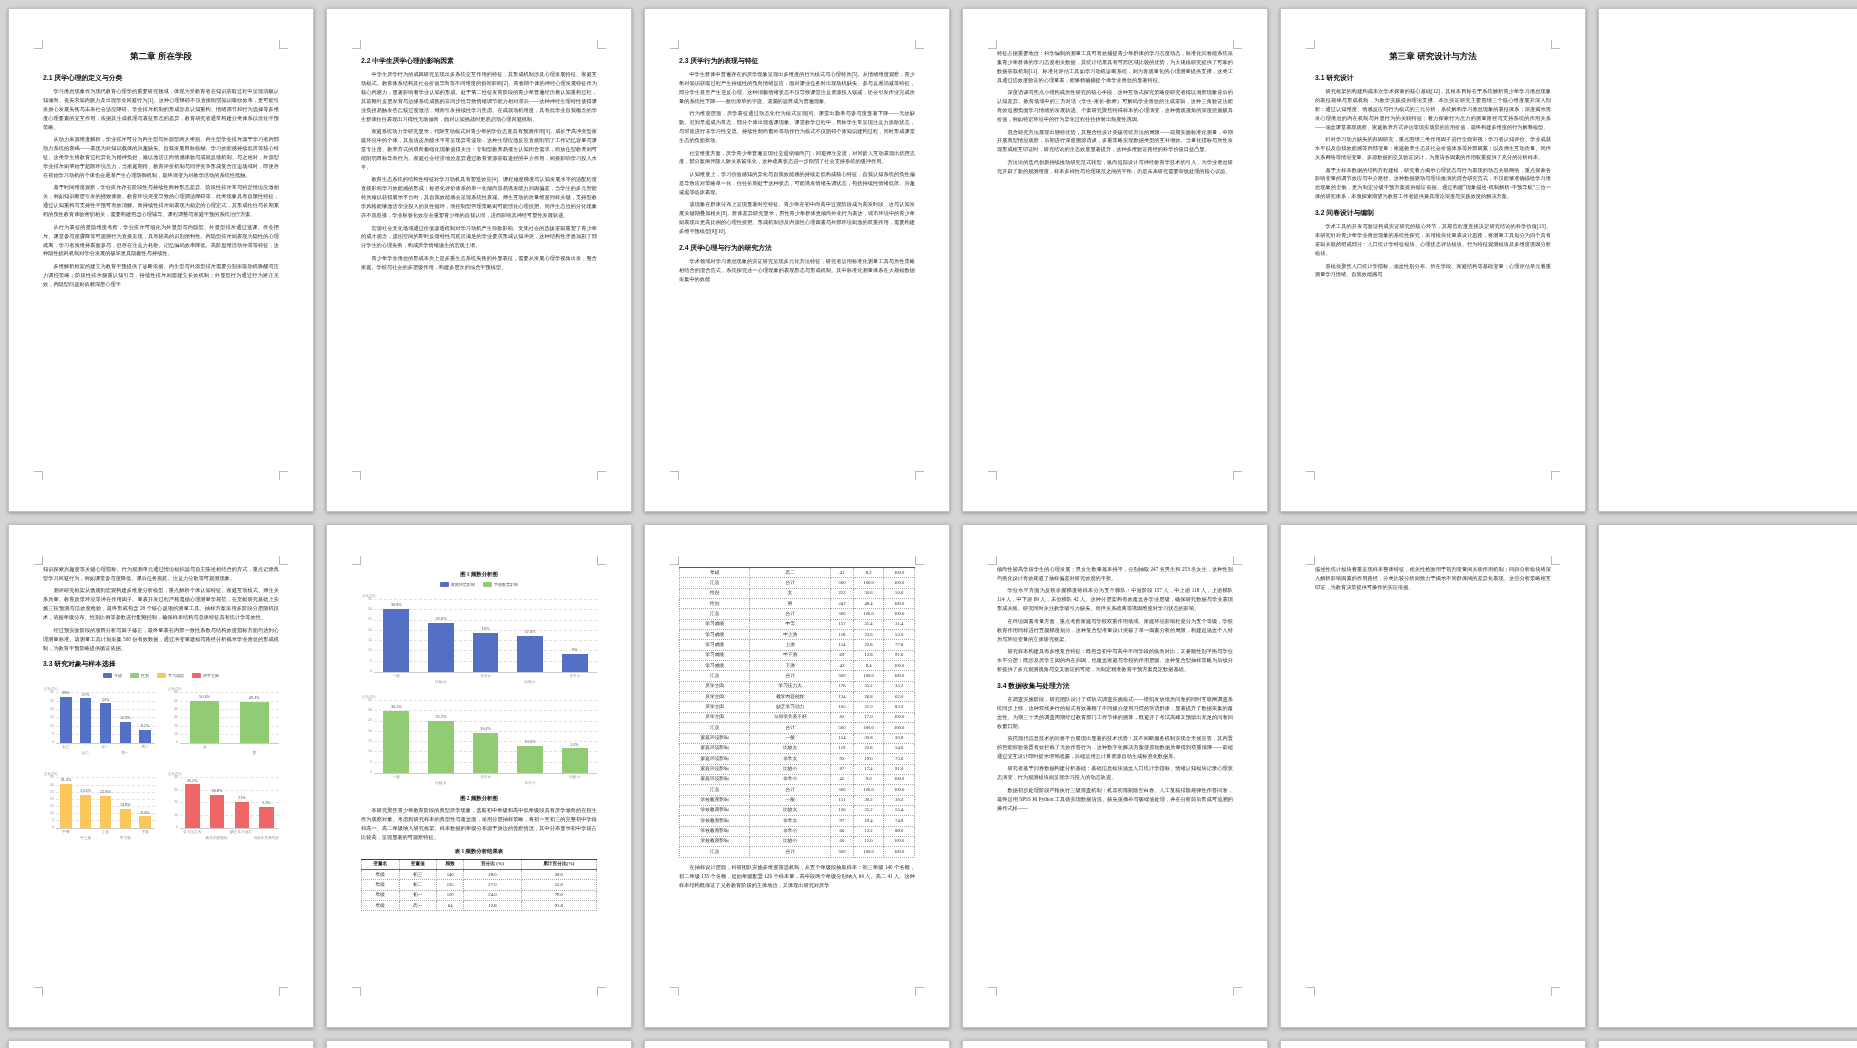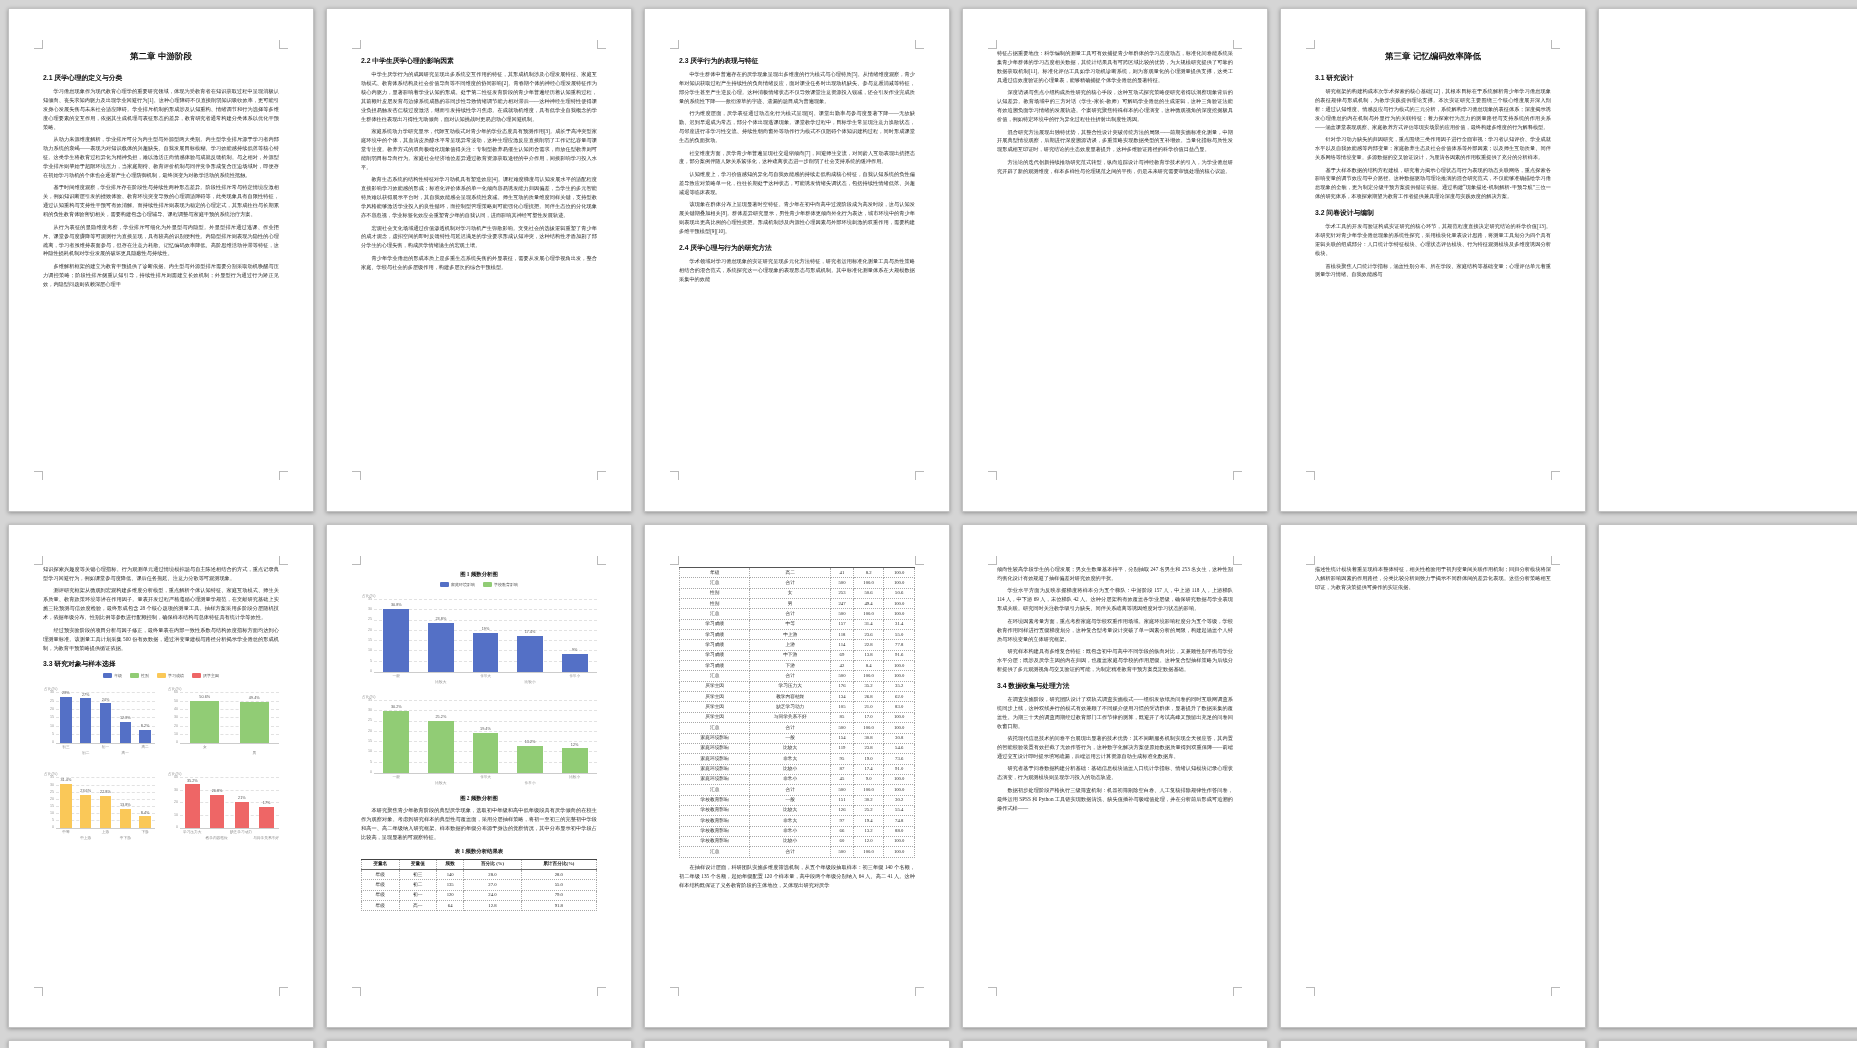--- a/index.html
+++ b/index.html
@@ -44,21 +44,21 @@
 </head>
 <body>
 
 <div id="canvas" style="background: rgb(213, 213, 213);">
     <div class="page" style="left: 8px; top: 8px;">
       <div class="cm tl"></div>
       <div class="cm tr"></div>
       <div class="cm bl"></div>
       <div class="cm br"></div>
       <div class="inner">
-        <div class="chapter">第二章 中游阶段</div>
+        <div class="chapter">第二章 所在学段</div>
         <div class="h2">2.1 厌学心理的定义与分类</div>
         <div class="para">学习倦怠现象作为现代教育心理学的重要研究领域，体现为受教育者在知识获取过程中呈现消极认知倾向、丧失求知内驱力及出现学业回避行为[1]。这种心理障碍不仅直接削弱知识吸收效率，更可能引发身心发展失衡与未来社会适应障碍。学业排斥机制的形成涉及认知重构、情绪调节和行为选择等多维度心理要素的交互作用，依据其生成机理与表征形态的差异，教育研究者通常构建分类体系以优化干预策略。</div>
         <div class="para">从动力来源维度解析，学业排斥可分为内生型与外源型两大类别。内生型学业排斥源于学习者内部动力系统的衰竭——表现为对知识载体的兴趣缺失、自我发展目标模糊、学习效能感持续低落等核心特征。这类学生将教育过程异化为精神负担，难以激活正向情感体验与成就反馈机制。与之相对，外源型学业排斥则肇始于超限环境压力，当家庭期待、教育评价机制与同伴竞争形成复合压迫场域时，即便存在初始学习动机的个体也会逐渐产生心理防御机制，最终演变为对教学活动的系统性抵触。</div>
         <div class="para">基于时间维度观察，学业排斥存在阶段性与持续性两种形态差异。阶段性排斥常与特定情境应激相关，例如知识断层引发的挫败体验、教育环境突变导致的心理调适障碍等，此类现象具有自限性特征，通过认知重构与支持性干预可有效消解。而持续性排斥则表现为稳定的心理定式，其形成往往与长期累积的负性教育体验密切相关，需要构建包含心理辅导、课程调整与家庭干预的系统治疗方案。</div>
         <div class="para">从行为表征的显隐维度考察，学业排斥可细化为外显型与内隐型。外显型排斥通过逃课、作业拒斥、课堂参与度骤降等可观测行为直接呈现，具有较高的识别便利性。内隐型排斥则表现为隐性的心理疏离，学习者虽维持表面参与，但存在注意力耗散、记忆编码效率降低、高阶思维活动停滞等特征，这种隐性损耗机制对学业发展的破坏更具隐蔽性与持续性。</div>
         <div class="para">多维解析框架的建立为教育干预提供了诊断依据。内生型与外源型排斥需要分别采取动机唤醒与压力调控策略；阶段性排斥侧重认知引导，持续性排斥则需建立长效机制；外显型行为通过行为矫正见效，内隐型问题则依赖深层心理干</div>
       </div>
     </div>
     <div class="page" style="left: 326px; top: 8px;">
       <div class="cm tl"></div>
@@ -101,21 +101,21 @@
         <div class="para">混合研究方法展现出独特优势，其整合性设计突破传统方法的局限——前期实施标准化测量，中期开展典型情境观察，后期进行深度溯源访谈，多重策略实现数据类型的互补增效。当量化指标与质性发现形成相互印证时，研究结论的生态效度显著提升，这种多维验证路径的科学价值日益凸显。</div>
         <div class="para">方法论的迭代创新持续推动研究范式转型，纵向追踪设计与神经教育学技术的引入，为学业倦怠研究开辟了新的观测维度，样本多样性与伦理规范之间的平衡，仍是未来研究需要审慎处理的核心议题。</div>
       </div>
     </div>
     <div class="page" style="left: 1280px; top: 8px;">
       <div class="cm tl"></div>
       <div class="cm tr"></div>
       <div class="cm bl"></div>
       <div class="cm br"></div>
       <div class="inner">
-        <div class="chapter">第三章 记忆编码效率降低</div>
+        <div class="chapter">第三章 研究设计与方法</div>
         <div class="h2">3.1 研究设计</div>
         <div class="para">研究框架的构建构成本次学术探索的核心基础[12]，其根本目标在于系统解析青少年学习倦怠现象的表征规律与形成机制，为教学实践提供理论支撑。本次实证研究主要围绕三个核心维度展开深入剖析：通过认知维度、情感反应与行为模式的三元分析，系统解构学习倦怠现象的表征体系；深度揭示诱发心理倦怠的内在机制与外显行为的关联特征；着力探索行为压力的测量路径与支持系统的作用关系——涵盖课堂表现观察、家庭教养方式评估等现实场景的应用价值，最终构建多维度的行为解释模型。</div>
         <div class="para">针对学习动力缺失的归因研究，重点围绕三类作用因子进行全面审视：学习者认知评价、学业成就水平以及自我效能感等内部变量；家庭教养生态及社会价值体系等外部因素；以及师生互动质量、同伴关系网络等情境变量。多源数据的交叉验证设计，为厘清各因素的作用权重提供了充分的分析样本。</div>
         <div class="para">基于大样本数据的结构方程建模，研究着力揭示心理状态与行为表现的动态关联网络，重点探索各影响变量的调节效应与中介路径。这种数据驱动与理论推演的混合研究范式，不仅能够准确描绘学习倦怠现象的全貌，更为制定分级干预方案提供循证依据。通过构建“现象描述-机制解析-干预导航”三位一体的研究体系，本项探索期望为教育工作者提供兼具理论深度与实践效度的解决方案。</div>
         <div class="h2">3.2 问卷设计与编制</div>
         <div class="para">学术工具的开发与验证构成实证研究的核心环节，其规范程度直接决定研究结论的科学价值[13]。本研究针对青少年学业倦怠现象的系统性探究，采用模块化量表设计思路，将测量工具划分为四个具有逻辑关联的组成部分：人口统计学特征模块、心理状态评估模块、行为特征观测模块及多维度诱因分析模块。</div>
         <div class="para">首模块聚焦人口统计学指标，涵盖性别分布、所在学段、家庭结构等基础变量；心理评估单元着重测量学习情绪、自我效能感与</div>
       </div>
     </div>
     <div class="page" style="left: 8px; top: 524px;">

